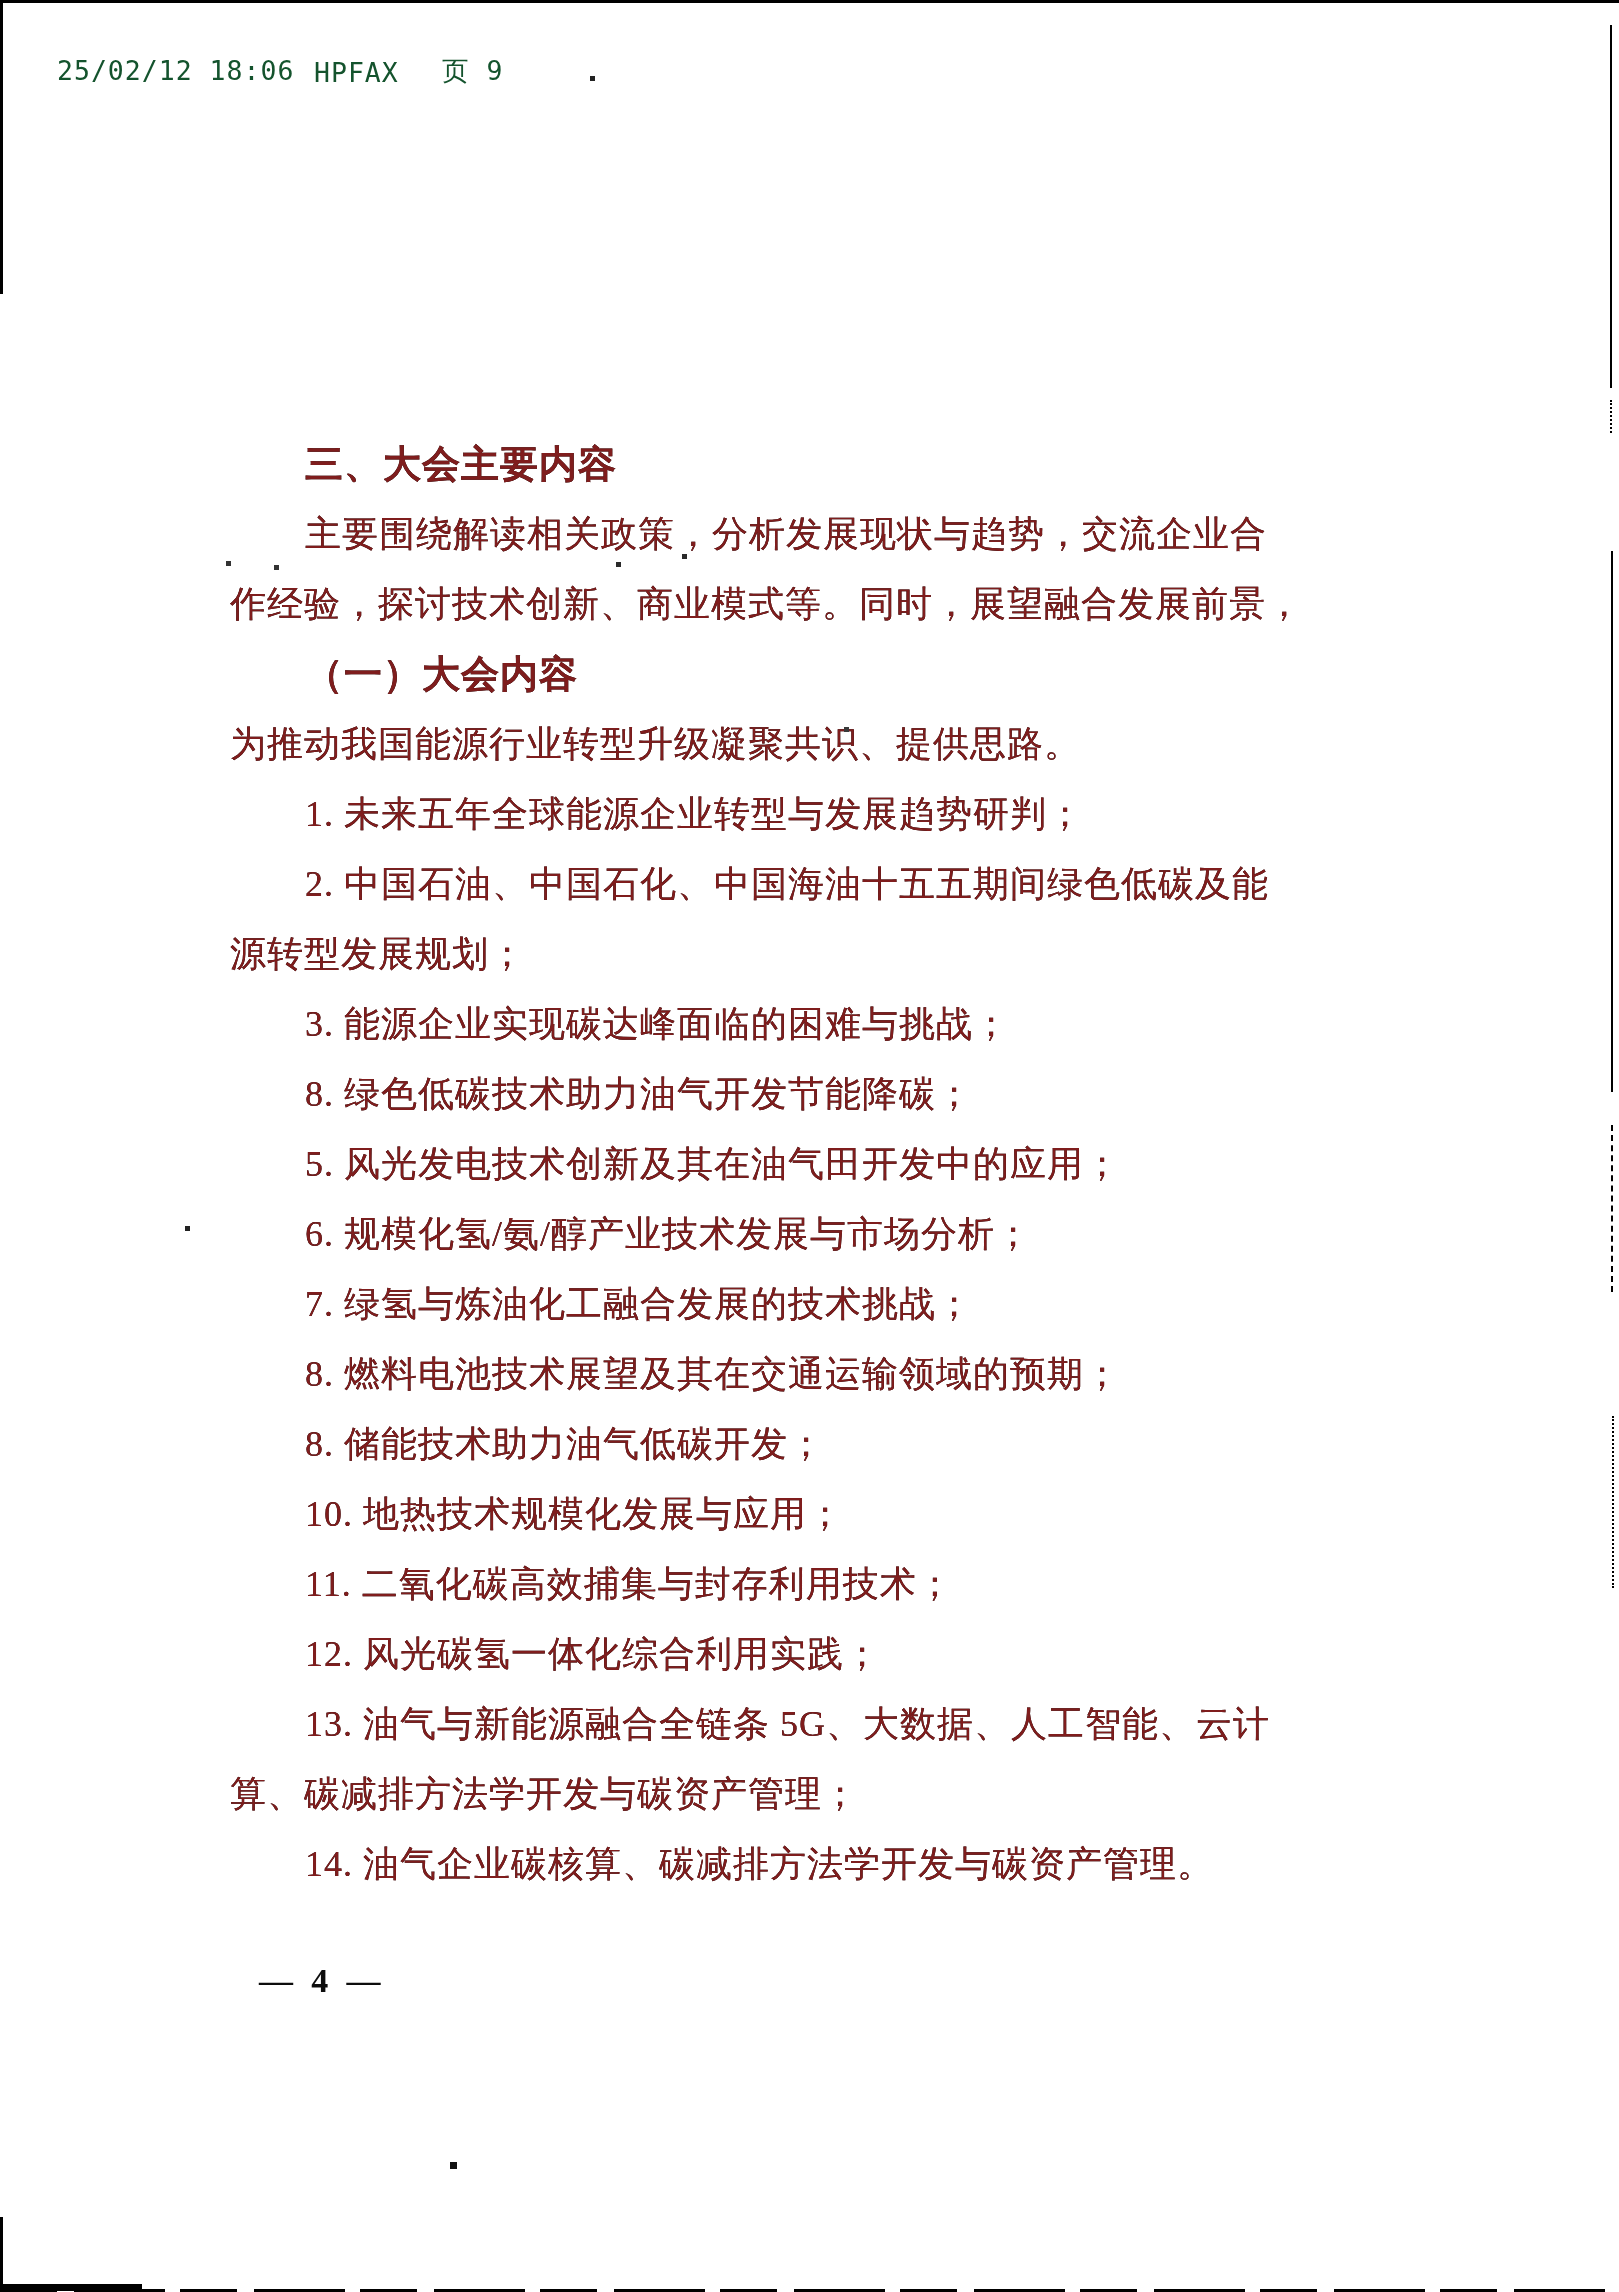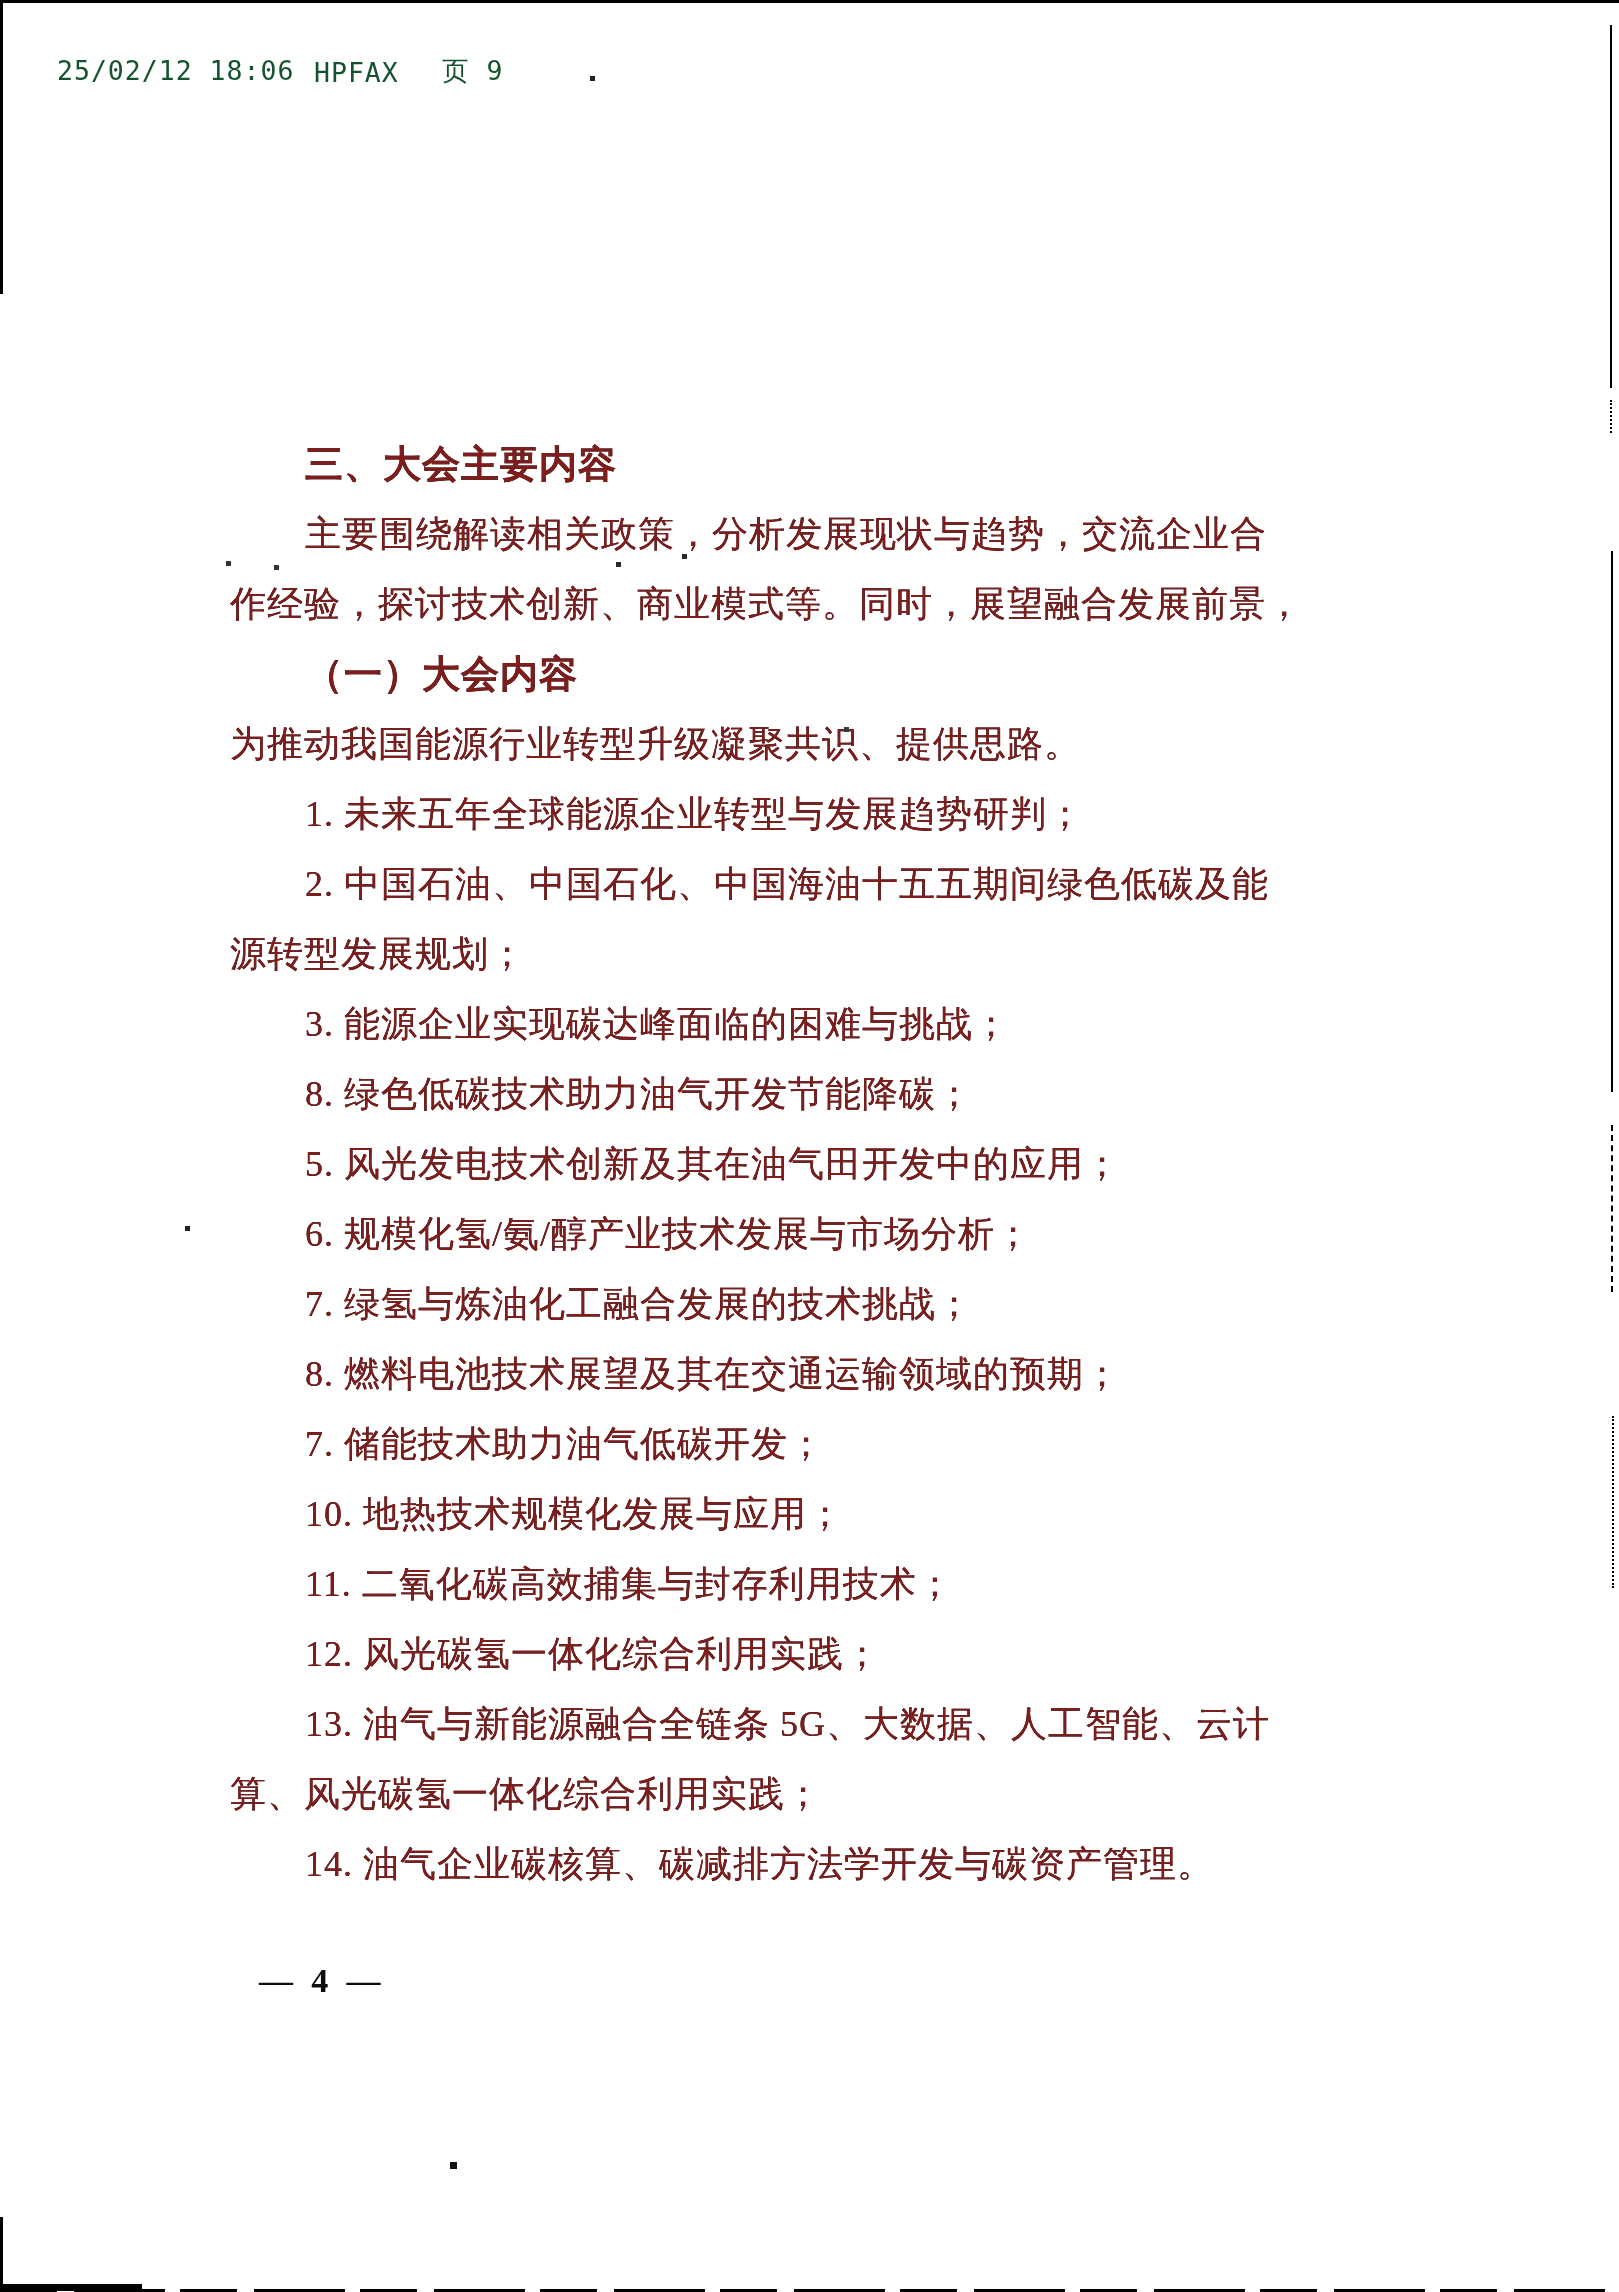--- a/index.html
+++ b/index.html
@@ -101,26 +101,26 @@
     <div class="line">为推动我国能源行业转型升级凝聚共识、提供思路。</div>
     <div class="line ind">1. 未来五年全球能源企业转型与发展趋势研判；</div>
     <div class="line ind">2. 中国石油、中国石化、中国海油十五五期间绿色低碳及能</div>
     <div class="line">源转型发展规划；</div>
     <div class="line ind">3. 能源企业实现碳达峰面临的困难与挑战；</div>
     <div class="line ind">8. 绿色低碳技术助力油气开发节能降碳；</div>
     <div class="line ind">5. 风光发电技术创新及其在油气田开发中的应用；</div>
     <div class="line ind">6. 规模化氢/氨/醇产业技术发展与市场分析；</div>
     <div class="line ind">7. 绿氢与炼油化工融合发展的技术挑战；</div>
     <div class="line ind">8. 燃料电池技术展望及其在交通运输领域的预期；</div>
-    <div class="line ind">7. 储能技术助力油气低碳开发；</div>
+    <div class="line ind">8. 储能技术助力油气低碳开发；</div>
     <div class="line ind">10. 地热技术规模化发展与应用；</div>
     <div class="line ind">11. 二氧化碳高效捕集与封存利用技术；</div>
     <div class="line ind">12. 风光碳氢一体化综合利用实践；</div>
     <div class="line ind">13. 油气与新能源融合全链条 5G、大数据、人工智能、云计</div>
-    <div class="line">算、风光碳氢一体化综合利用实践；</div>
+    <div class="line">算、碳减排方法学开发与碳资产管理；</div>
     <div class="line ind">14. 油气企业碳核算、碳减排方法学开发与碳资产管理。</div>
   </div>
 
   <div class="page-number">— 4 —</div>
 
   <div class="art edge-top"></div>
   <div class="art edge-left-top"></div>
   <div class="art edge-left-bottom"></div>
   <div class="art edge-right-1"></div>
   <div class="art edge-right-2"></div>

